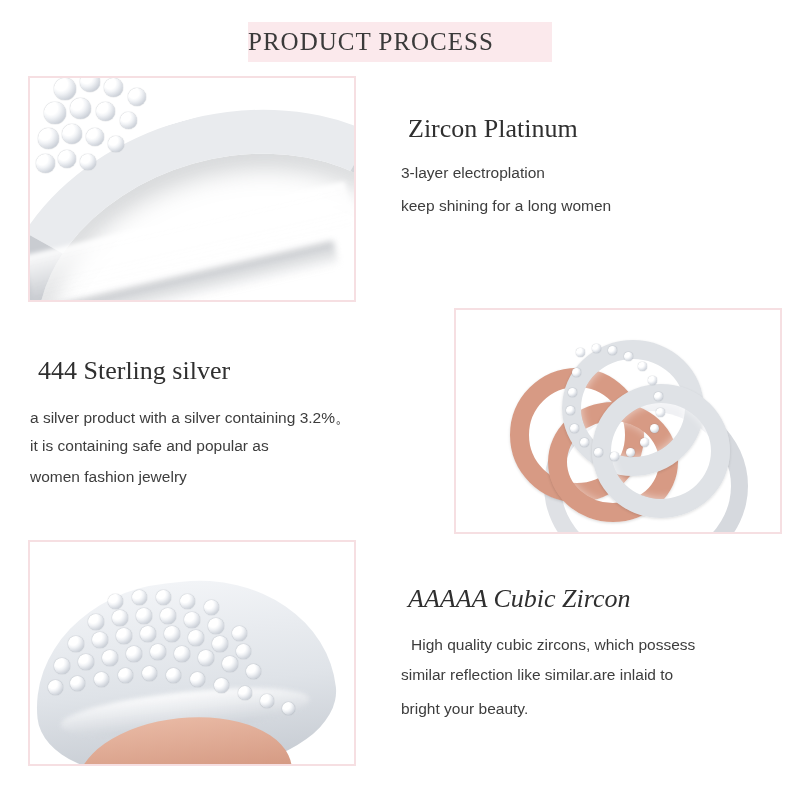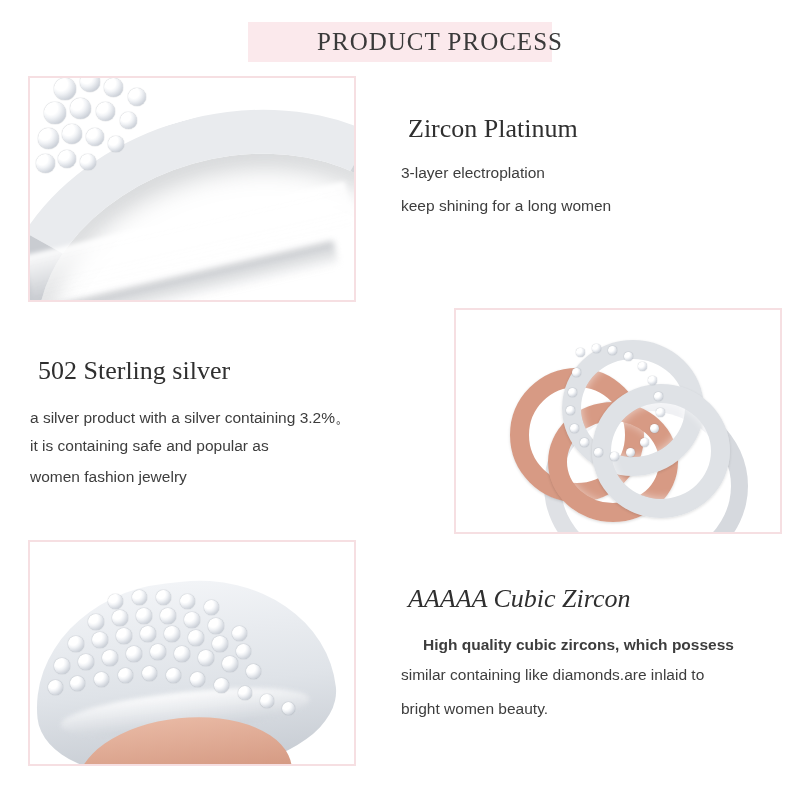--- a/index.html
+++ b/index.html
@@ -25,26 +25,25 @@
     height: 40px;
     background: #fbe9ec;
   }
   .header-title {
     position: absolute;
     left: 248px;
     top: 22px;
     width: 304px;
     height: 40px;
     line-height: 40px;
-    text-align: center;
+    text-align: left;
     font-family: "Liberation Serif", serif;
     font-size: 25px;
     letter-spacing: 1px;
     color: #3a3a3a;
-    margin-left: 40px;
   }
 
   
   .frame {
     position: absolute;
     border: 2px solid #f6dfe2;
     background: #ffffff;
     overflow: hidden;
   }
 
@@ -204,21 +203,21 @@
       <div class="gem" style="left:22px; top:78px; width:18px; height:18px;"></div>
       <div class="gem" style="left:44px; top:82px; width:16px; height:16px;"></div>
     </div>
   </div>
 </div>
 
 <div class="block-title" style="left:408px; top:114px;">Zircon Platinum</div>
 <div class="block-line" style="left:401px; top:164px;">3-layer electroplation</div>
 <div class="block-line" style="left:401px; top:197px;">keep shining for a long women</div>
 
-<div class="block-title" style="left:38px; top:356px;">502 Sterling silver</div>
+<div class="block-title" style="left:38px; top:356px;">444 Sterling silver</div>
 <div class="block-line" style="left:30px; top:408px;">a silver product with a silver containing 3.2%。</div>
 <div class="block-line" style="left:30px; top:437px;">it is containing safe and popular as</div>
 <div class="block-line" style="left:30px; top:468px;">women fashion jewelry</div>
 
 <div class="frame" style="left:454px; top:308px; width:324px; height:222px;">
   <div class="photo r2-wrap">
     <div class="knot-shank"></div>
     <div class="knot-ring knot-rose" style="left:54px; top:58px; width:96px; height:96px;"></div>
     <div class="knot-ring knot-rose" style="left:92px; top:92px; width:92px; height:82px;"></div>
     <div class="knot-ring knot-silver" style="left:106px; top:30px; width:104px; height:98px;"></div>
@@ -290,15 +289,15 @@
       <div class="gem" style="left:142px; top:78px;  width:15px; height:15px;"></div>
       <div class="gem" style="left:166px; top:84px;  width:15px; height:15px;"></div>
       <div class="gem" style="left:190px; top:92px;  width:14px; height:14px;"></div>
       <div class="gem" style="left:212px; top:100px; width:14px; height:14px;"></div>
       <div class="gem" style="left:234px; top:108px; width:13px; height:13px;"></div>
     </div>
   </div>
 </div>
 
 <div class="block-title" style="left:408px; top:584px;font-style:italic;">AAAAA Cubic Zircon</div>
-<div class="block-line" style="left:423px; top:636px;font-weight:bold;">High quality cubic zircons, which possess</div>
-<div class="block-line" style="left:401px; top:666px;">similar containing like diamonds.are inlaid to</div>
-<div class="block-line" style="left:401px; top:700px;">bright women beauty.</div>
+<div class="block-line" style="left:411px; top:636px;">High quality cubic zircons, which possess</div>
+<div class="block-line" style="left:401px; top:666px;">similar reflection like similar.are inlaid to</div>
+<div class="block-line" style="left:401px; top:700px;">bright your beauty.</div>
 
 </body></html>

